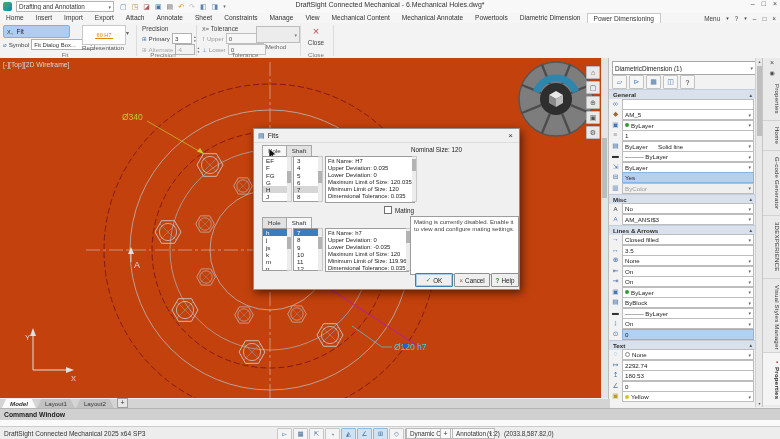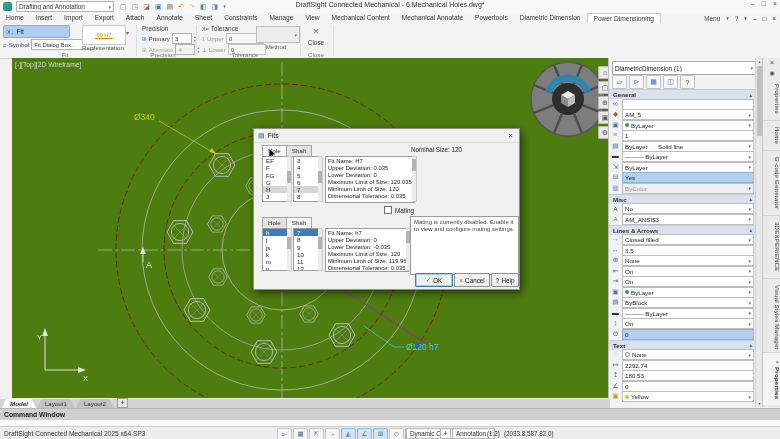--- a/index.html
+++ b/index.html
@@ -37,21 +37,21 @@
   .spinrow.dis{color:#a8a8a8;}
   .spinfield{width:16px;height:9px;background:#fff;border:1px solid #b0b0b0;font-size:6.2px;display:flex;align-items:center;padding-left:2px;color:#333;}
   .spinrow.dis .spinfield{color:#a8a8a8;background:#f2f2f2;}
   .spinarrows{display:flex;flex-direction:column;font-size:3.6px;line-height:4px;color:#666;}
   .tolfield{width:34px;height:9px;background:#f6f6f6;border:1px solid #c0c0c0;font-size:6.2px;display:flex;align-items:center;padding-left:2px;color:#555;}
   .methodbox{position:absolute;left:256px;top:3px;width:40px;height:15px;background:#ececec;border:1px solid #bdbdbd;display:flex;align-items:center;justify-content:flex-end;padding-right:2px;font-size:6px;color:#777;}
   .methodlbl{position:absolute;left:252px;top:20px;width:48px;text-align:center;font-size:6.2px;color:#666;}
   .closex{position:absolute;left:306px;top:3px;width:20px;text-align:center;font-size:11px;color:#c0504d;line-height:11px;}
   .closetxt{position:absolute;left:302px;top:16px;width:28px;text-align:center;font-size:6.4px;color:#444;}
   
-  .drawing{left:0;top:58px;width:608px;height:340px;background:#4d7c0f;overflow:hidden;margin-left:12px;}
+  .drawing{left:0;top:58px;width:608px;height:340px;background:#c2410c;overflow:hidden;}
   .vplabel{position:absolute;left:3px;top:3px;font-size:6.8px;color:#d8d8d8;}
   .dscroll{position:absolute;right:0;top:0;width:7px;height:340px;background:#e4e4e4;}
   .dscroll .thumb{position:absolute;left:1px;top:80px;width:5px;height:60px;background:#bcbcbc;}
   .navbtns{position:absolute;right:8px;top:8px;display:flex;flex-direction:column;gap:2px;}
   .navbtns .nb{width:12px;height:11px;background:#e9e9e9;border:1px solid #b9b9b9;border-radius:1px;font-size:7px;color:#555;display:flex;align-items:center;justify-content:center;line-height:1;}
   
   .dialog{left:253px;top:128px;width:265px;height:160px;background:#f0f0f0;border:1px solid #8e8e8e;box-shadow:2px 3px 8px rgba(0,0,0,.55);font-size:6.3px;color:#222;}
   .dlg-title{height:13px;display:flex;align-items:center;padding:0 4px;gap:3px;border-bottom:1px solid #dcdcdc;}
   .dlg-title .dico{color:#3a6ea5;font-size:7px;}
   .dlg-title .dtxt{flex:1;font-size:6.8px;color:#222;}

